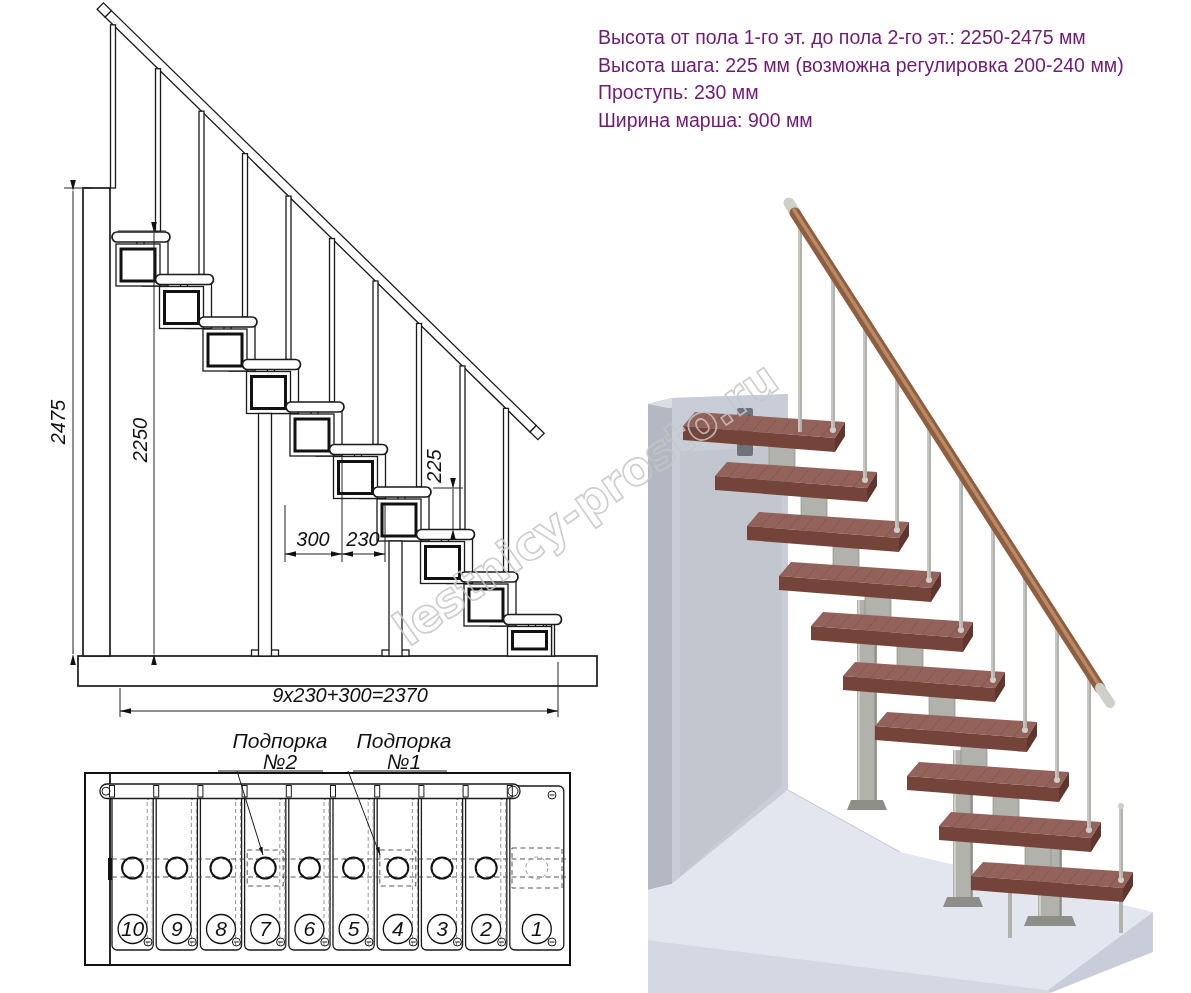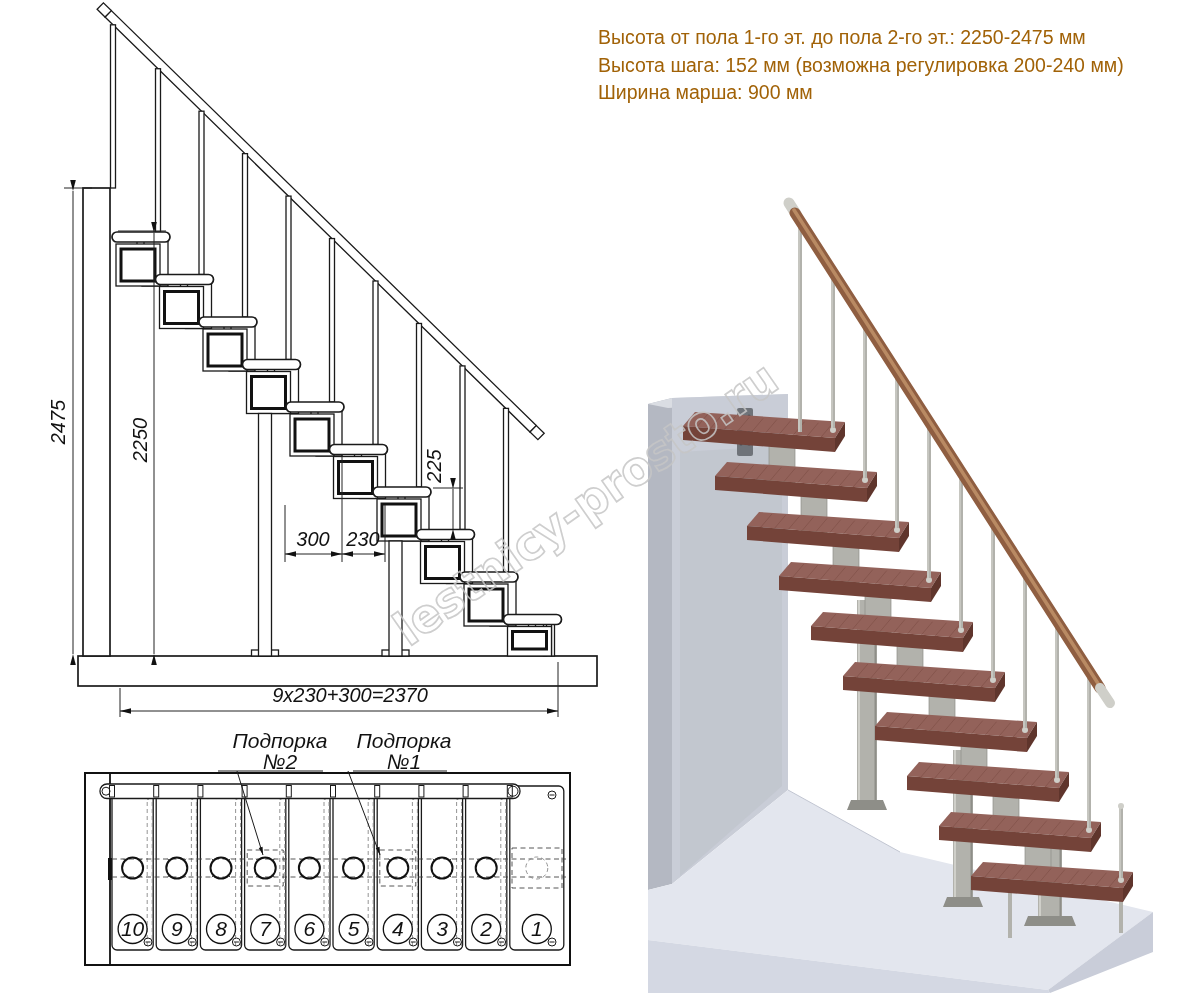--- a/index.html
+++ b/index.html
@@ -1,19 +1,19 @@
 <!DOCTYPE html>
 <html><head>
 <meta charset="utf-8">
 <style>
   html,body{margin:0;padding:0;background:#fff;}
   #stage{position:relative;width:1191px;height:993px;background:#fff;overflow:hidden;
          font-family:"Liberation Sans",sans-serif;}
   #scene{position:absolute;left:0;top:0;}
-  #specs{position:absolute;left:598px;top:24px;width:585px;color:#a16207;
+  #specs{position:absolute;left:598px;top:24px;width:585px;color:#701a75;
          font-size:19.5px;line-height:27.6px;white-space:nowrap;}
   .ln  {fill:#fff;stroke:#1a1a1a;stroke-width:1.3;}
   .ln2 {fill:#fff;stroke:#1a1a1a;stroke-width:1.7;}
   .ln3 {fill:none;stroke:#111;stroke-width:3;}
   .thin{fill:none;stroke:#1a1a1a;stroke-width:1;}
   .dim {fill:none;stroke:#222;stroke-width:1;}
   .dash{fill:none;stroke:#444;stroke-width:.9;stroke-dasharray:5 3.5;}
   .dashg{fill:none;stroke:#888;stroke-width:.9;stroke-dasharray:4 3;}
   text.dimtxt{font:italic 20px "Liberation Sans",sans-serif;fill:#111;}
   text.lbl{font:italic 21px "Liberation Sans",sans-serif;fill:#111;}
@@ -586,16 +586,17 @@
           <line x1="794" y1="210" x2="1099" y2="685" stroke="#b98a63" stroke-width="3.5" stroke-linecap="round"></line>
           <line x1="1100" y1="688" x2="1110" y2="703" stroke="#cfcfc9" stroke-width="10" stroke-linecap="round"></line>
         </g>
       </g>
       <g>
         <text class="wm" text-anchor="middle" fill="none" stroke="#c6c6c6" stroke-width="1.7" opacity="0.85" textLength="455" lengthAdjust="spacingAndGlyphs" transform="translate(595,517) rotate(-35)">lestnicy-prosto.ru</text>
       </g>
     </svg>
   <div id="specs">
     <div>Высота от пола 1-го эт. до пола 2-го эт.: 2250-2475 мм</div>
-    <div>Высота шага: 152 мм (возможна регулировка 200-240 мм)</div>
+    <div>Высота шага: 225 мм (возможна регулировка 200-240 мм)</div>
+    <div>Проступь: 230 мм</div>
     <div>Ширина марша: 900 мм</div>
   </div>
 </div>
 
 </body></html>

